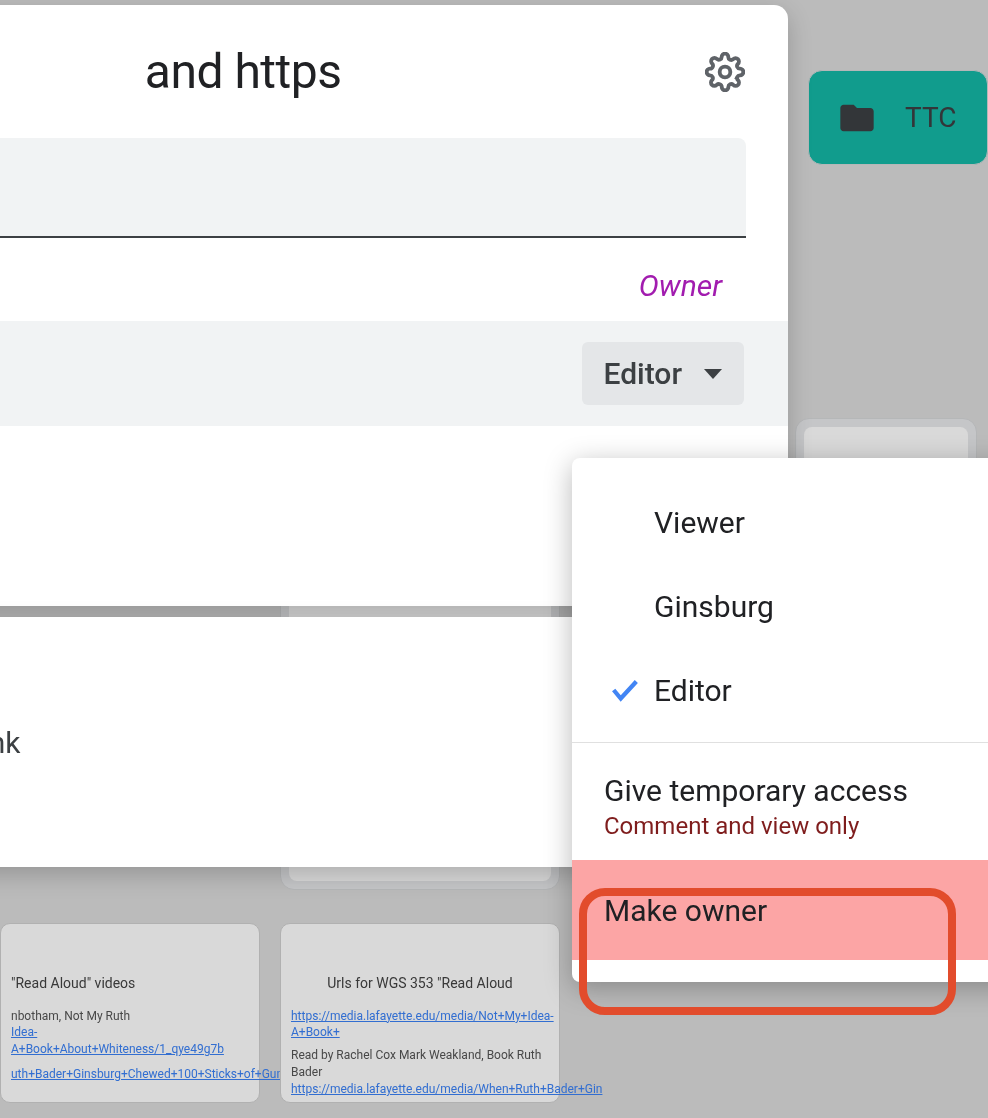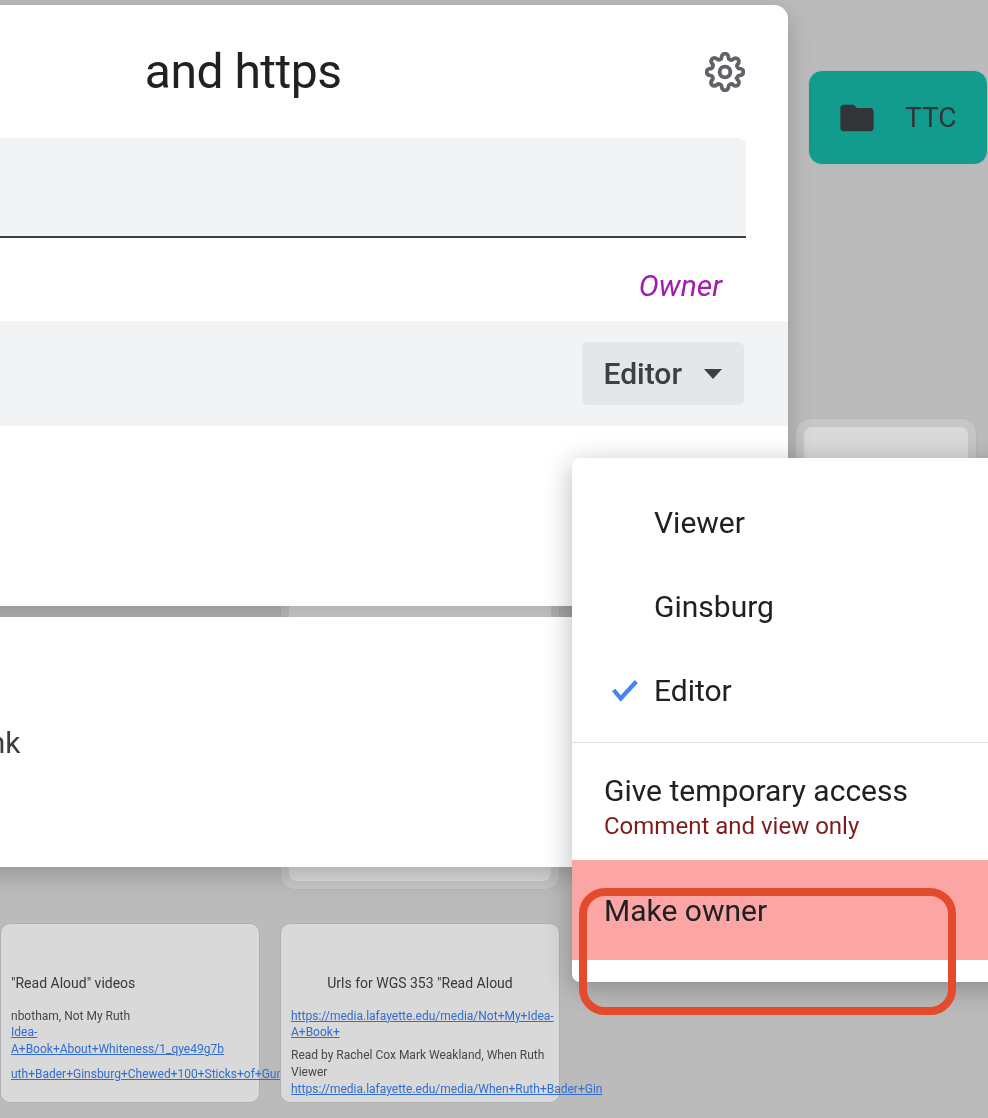--- a/index.html
+++ b/index.html
@@ -222,21 +222,21 @@
     <div class="lnk">Idea-A+Book+About+Whiteness/1_qye49g7b</div>
     <div style="height:8px"></div>
     <div class="lnk">uth+Bader+Ginsburg+Chewed+100+Sticks+of+Gum</div>
     <div style="height:8px"></div>
 
   </div>
   <div class="thumb mid">
     <div class="hd" style="text-align:center">Urls for WGS 353  "Read Aloud</div>
     <div class="lnk">https://media.lafayette.edu/media/Not+My+Idea-A+Book+</div>
     <div style="height:6px"></div>
-    <div>Read by Rachel Cox      Mark Weakland, When Ruth Viewer</div>
+    <div>Read by Rachel Cox      Mark Weakland, Book Ruth Bader</div>
     <div class="lnk">https://media.lafayette.edu/media/When+Ruth+Bader+Gin</div>
 
   </div>
 </div>
 
 <div class="dim"></div>
 
 <div class="share-dialog">
   <div class="share-header">
     <div class="share-title"><span style="opacity:0">Share with people</span><span> and https</span></div>

